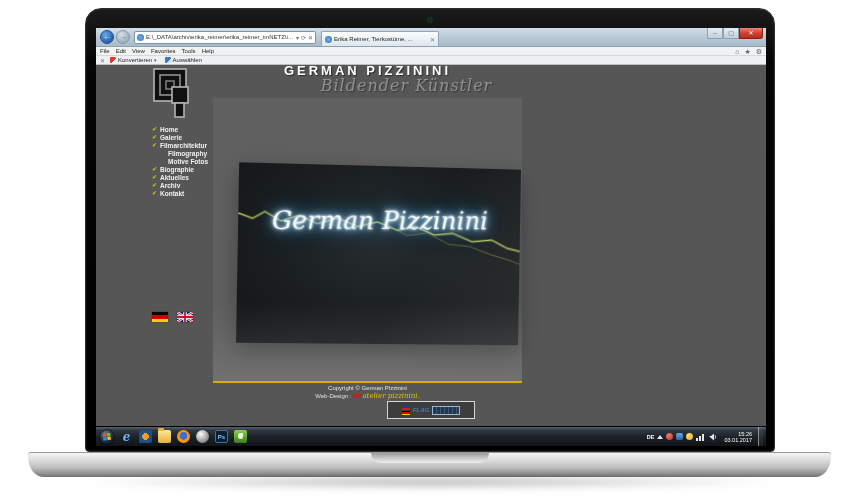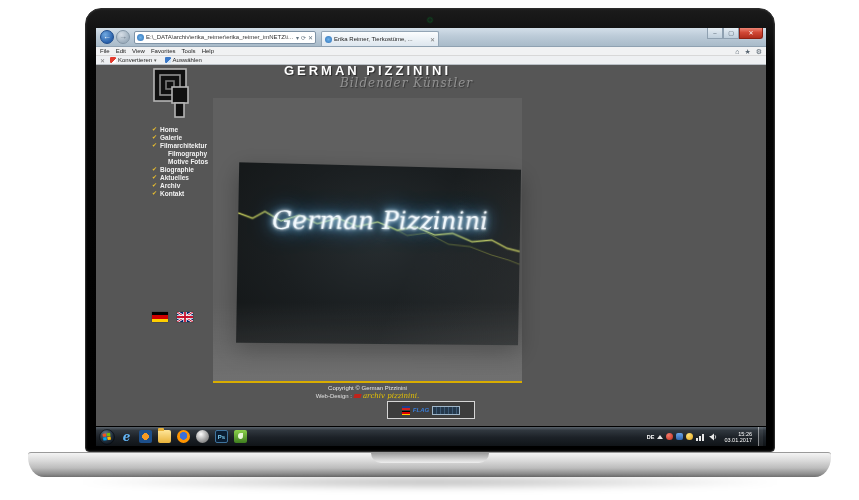--- a/index.html
+++ b/index.html
@@ -104,21 +104,21 @@
 
   
   .content { position:absolute; left:0; top:37px; right:0; bottom:0; background:#565656; overflow:hidden;padding-left:44px; }
   .site-logo { position:absolute; left:55px; top:1px; width:50px; height:54px; }
   .site-header { position:absolute; left:117px; top:-2px; width:309px; text-align:center; }
   .site-title {
     font-size:13px; font-weight:bold; letter-spacing:3px; color:#fff;
     text-shadow:1px 1px 1px rgba(0,0,0,.5);
   }
   .site-subtitle {
-    font-family:"DejaVu Serif", serif; font-style:italic; font-size:12px;
+    font-family:"DejaVu Serif", serif; font-style:italic; font-size:16px;
     color:rgba(200,200,200,.55); margin-top:-2px; padding-left:78px;
     text-shadow:1px 1px 1px rgba(0,0,0,.35); letter-spacing:1px;
   }
   .nav { position:absolute; left:56px; top:60px; width:100px; }
   .nav-row { display:flex; align-items:center; height:8px; cursor:pointer; }
   .nav-row.sub { padding-left:16px; }
   .check { color:#eec22e; font-size:6px; line-height:1; margin-right:3px; }
   .nav-label { font-size:6.5px; font-weight:bold; color:#f2f2f2; white-space:nowrap; }
   .flags { position:absolute; left:56px; top:247px; display:flex; gap:9px; }
   .flag { width:16px; height:10px; box-shadow:0 0 1px rgba(0,0,0,.6); }
@@ -339,21 +339,21 @@
           </div>
         </div>
 
         <div class="divider"></div>
 
         <div class="footer">
           <div class="copyright">Copyright © German Pizzinini</div>
           <div class="webdesign">
             <span>Web-Design :</span>
             <span class="wd-logo"></span>
-            <span class="wd-studio">archiv pizzinini.</span>
+            <span class="wd-studio">atelier pizzinini.</span>
           </div>
         </div>
 
         <div class="counter">
           <span class="mini-flags">
             <span class="mini-flag mf-1"></span>
             <span class="mini-flag mf-2"></span>
           </span>
           <span class="counter-word">FLAG</span>
           <span class="counter-box"></span>

